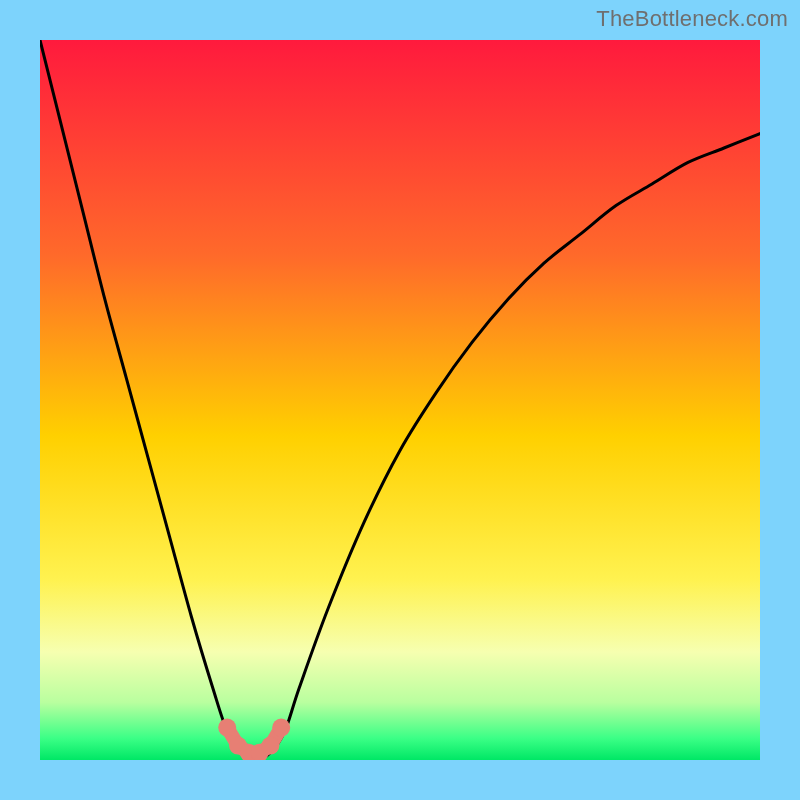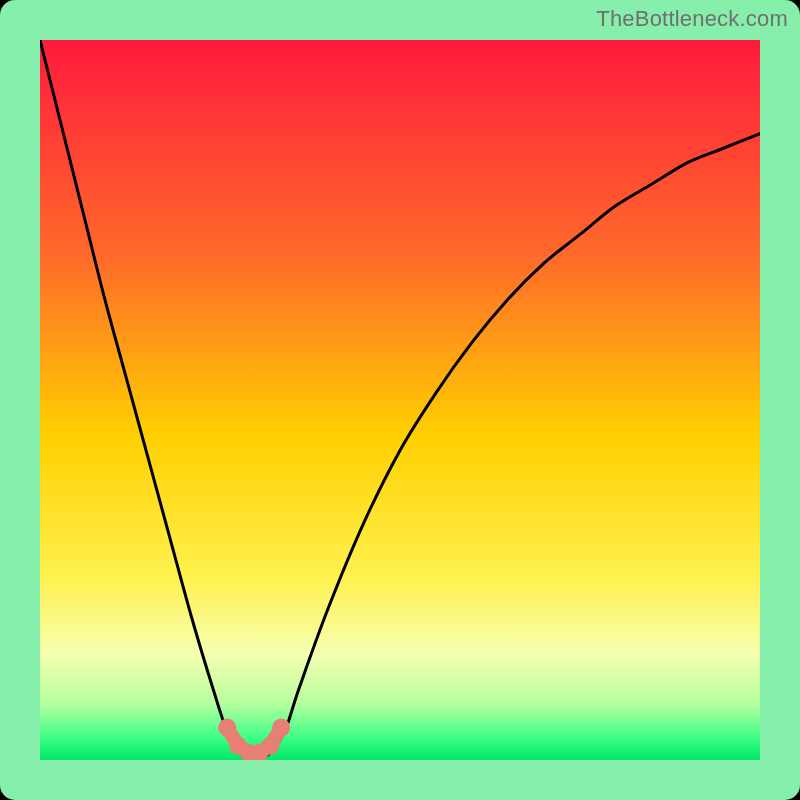--- a/index.html
+++ b/index.html
@@ -10,22 +10,21 @@
     background: #000;
     overflow: hidden;
     font-family: Arial, Helvetica, sans-serif;
   }
   .frame {
     position: absolute;
     left: 0;
     top: 0;
     width: 800px;
     height: 800px;
-    background: #86efac;
-    border-radius: 15px;
+    background: #7dd3fc;
   }
   .plot {
     position: absolute;
     left: 40px;
     top: 40px;
     width: 720px;
     height: 720px;
   }
   .watermark {
     position: absolute;

